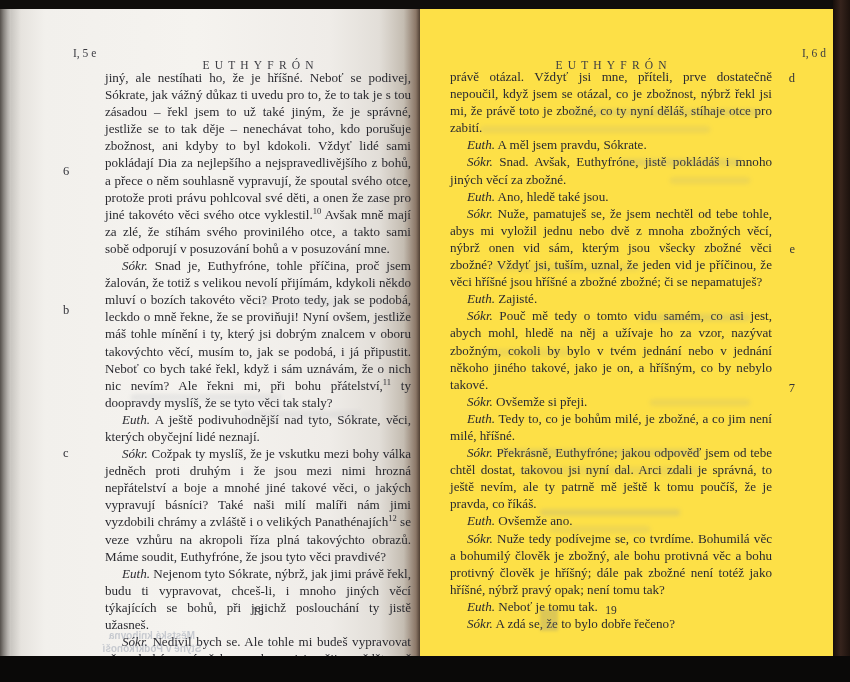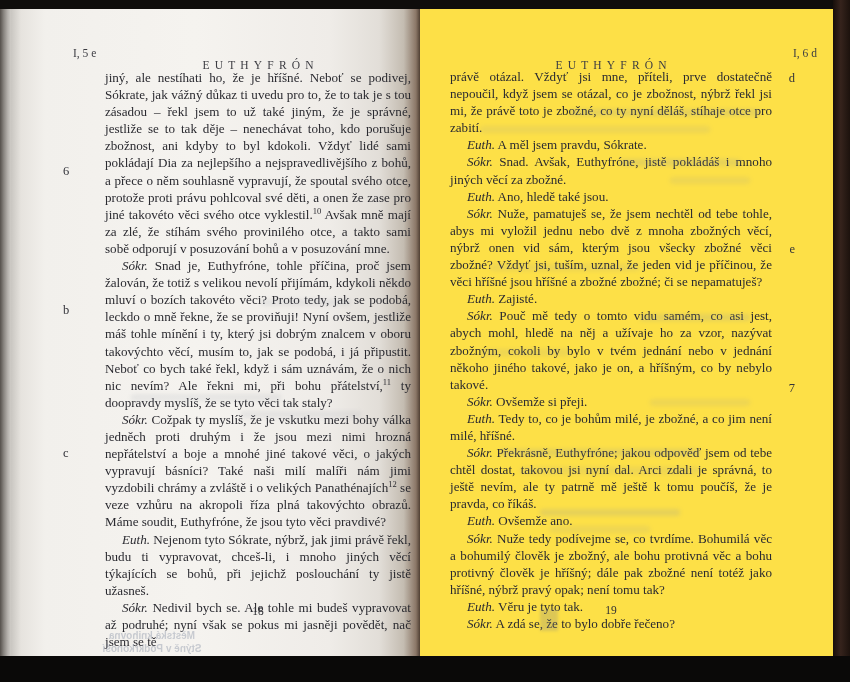--- a/index.html
+++ b/index.html
@@ -38,21 +38,21 @@
   .top-bar {
     position:absolute; left:0; top:0; width:850px; height:9px; background:#0f0d0b;
   }
   .header {
     position:absolute; top:38px; font-size:11.5px; color:#3c3c42;
   }
   .header.center { text-align:center; letter-spacing:0.45em; text-indent:0.45em;margin-top:12px; }
   .left-page .header.side   { left:62px; }
   .left-page .header.center { left:94px; width:306px; }
   .right-page .header.center{ left:30px; width:322px; }
-  .right-page .header.side  { right:16px; }
+  .right-page .header.side  { right:7px; }
   .textblock {
     position:absolute; font-size:13.1px; line-height:17.1px;
     color:#2a2a30; text-align:justify;
   }
   .left-page .textblock  { left:94px; top:60px; width:306px; }
   .right-page .textblock { left:30px; top:59px; width:322px; }
   .para { margin:0; }
   .para.indent { text-indent:17px; }
   .speaker { font-style:italic; }
   .textblock sup { font-size:8.5px; line-height:0; vertical-align:super; }
@@ -91,20 +91,21 @@
   <div class="top-bar"></div>
   <div class="left-edge"></div>
 
   <div class="page left-page">
     <div class="header side">I, 5 e</div>
     <div class="header center">EUTHYFRÓN</div>
 
     <div class="textblock">
         <div class="para"><span>jiný, ale nestíhati ho, že je hříšné. Neboť se podivej, Sókrate, jak vážný důkaz ti uvedu pro to, že to tak je s tou zásadou – řekl jsem to už také jiným, že je správné, jestliže se to tak děje – nenechávat toho, kdo porušuje zbožnost, ani kdyby to byl kdokoli. Vždyť lidé sami pokládají Dia za nejlepšího a nejspravedlivějšího z bohů, a přece o něm souhlasně vypravují, že spoutal svého otce, protože proti právu pohlcoval své děti, a onen že zase pro jiné takovéto věci svého otce vyklestil.</span><sup>10</sup><span> Avšak mně mají za zlé, že stíhám svého provinilého otce, a takto sami sobě odporují v posuzování bohů a v posuzování mne.</span></div>
         <div class="para indent"><span class="speaker">Sókr.</span><span> Snad je, Euthyfróne, tohle příčina, proč jsem žalován, že totiž s velikou nevolí přijímám, kdykoli někdo mluví o bozích takovéto věci? Proto tedy, jak se podobá, leckdo o mně řekne, že se proviňuji! Nyní ovšem, jestliže máš tohle mínění i ty, který jsi dobrým znalcem v oboru takovýchto věcí, musím to, jak se podobá, i já připustit. Neboť co bych také řekl, když i sám uznávám, že o nich nic nevím? Ale řekni mi, při bohu přátelství,</span><sup>11</sup><span> ty doopravdy myslíš, že se tyto věci tak staly?</span></div>
+        <div class="para indent"><span class="speaker">Euth.</span><span> A ještě podivuhodnější nad tyto, Sókrate, věci, kterých obyčejní lidé neznají.</span></div>
         <div class="para indent"><span class="speaker">Sókr.</span><span> Cožpak ty myslíš, že je vskutku mezi bohy válka jedněch proti druhým i že jsou mezi nimi hrozná nepřátelství a boje a mnohé jiné takové věci, o jakých vypravují básníci? Také naši milí malíři nám jimi vyzdobili chrámy a zvláště i o velikých Panathénajích</span><sup>12</sup><span> se veze vzhůru na akropoli říza plná takovýchto obrazů. Máme soudit, Euthyfróne, že jsou tyto věci pravdivé?</span></div>
         <div class="para indent"><span class="speaker">Euth.</span><span> Nejenom tyto Sókrate, nýbrž, jak jimi právě řekl, budu ti vypravovat, chceš-li, i mnoho jiných věcí týkajících se bohů, při jejichž poslouchání ty jistě užasneš.</span></div>
         <div class="para indent"><span class="speaker">Sókr.</span><span> Nedivil bych se. Ale tohle mi budeš vypravovat až podruhé; nyní však se pokus mi jasněji povědět, nač jsem se tě</span></div>
       </div>
 
     <div></div>
 
     <div class="pagenum">18</div>
 
     <div class="stamp">
@@ -130,21 +131,21 @@
         <div class="para indent"><span class="speaker">Sókr.</span><span> Snad. Avšak, Euthyfróne, jistě pokládáš i mnoho jiných věcí za zbožné.</span></div>
         <div class="para indent"><span class="speaker">Euth.</span><span> Ano, hledě také jsou.</span></div>
         <div class="para indent"><span class="speaker">Sókr.</span><span> Nuže, pamatuješ se, že jsem nechtěl od tebe tohle, abys mi vyložil jednu nebo dvě z mnoha zbožných věcí, nýbrž onen vid sám, kterým jsou všecky zbožné věci zbožné? Vždyť jsi, tuším, uznal, že jeden vid je příčinou, že věci hříšné jsou hříšné a zbožné zbožné; či se nepamatuješ?</span></div>
         <div class="para indent"><span class="speaker">Euth.</span><span> Zajisté.</span></div>
         <div class="para indent"><span class="speaker">Sókr.</span><span> Pouč mě tedy o tomto vidu samém, co asi jest, abych mohl, hledě na něj a užívaje ho za vzor, nazývat zbožným, cokoli by bylo v tvém jednání nebo v jednání někoho jiného takové, jako je on, a hříšným, co by nebylo takové.</span></div>
         <div class="para indent"><span class="speaker">Sókr.</span><span> Ovšemže si přeji.</span></div>
         <div class="para indent"><span class="speaker">Euth.</span><span> Tedy to, co je bohům milé, je zbožné, a co jim není milé, hříšné.</span></div>
         <div class="para indent"><span class="speaker">Sókr.</span><span> Překrásně, Euthyfróne; jakou odpověď jsem od tebe chtěl dostat, takovou jsi nyní dal. Arci zdali je správná, to ještě nevím, ale ty patrně mě ještě k tomu poučíš, že je pravda, co říkáš.</span></div>
         <div class="para indent"><span class="speaker">Euth.</span><span> Ovšemže ano.</span></div>
         <div class="para indent"><span class="speaker">Sókr.</span><span> Nuže tedy podívejme se, co tvrdíme. Bohumilá věc a bohumilý člověk je zbožný, ale bohu protivná věc a bohu protivný člověk je hříšný; dále pak zbožné není totéž jako hříšné, nýbrž pravý opak; není tomu tak?</span></div>
-        <div class="para indent"><span class="speaker">Euth.</span><span> Věru je tyto tak.</span></div>
+        <div class="para indent"><span class="speaker">Euth.</span><span> Neboť je tomu tak.</span></div>
         <div class="para indent"><span class="speaker">Sókr.</span><span> A zdá se, že to bylo dobře řečeno?</span></div>
       </div>
 
     <div></div>
 
     <div class="pagenum">19</div>
 
     <div class="bleed dk" style="left:150px;top:100px;width:190px"></div>
     <div class="bleed" style="left:60px;top:117px;width:230px"></div>
     <div class="bleed dk" style="left:200px;top:150px;width:120px"></div>

